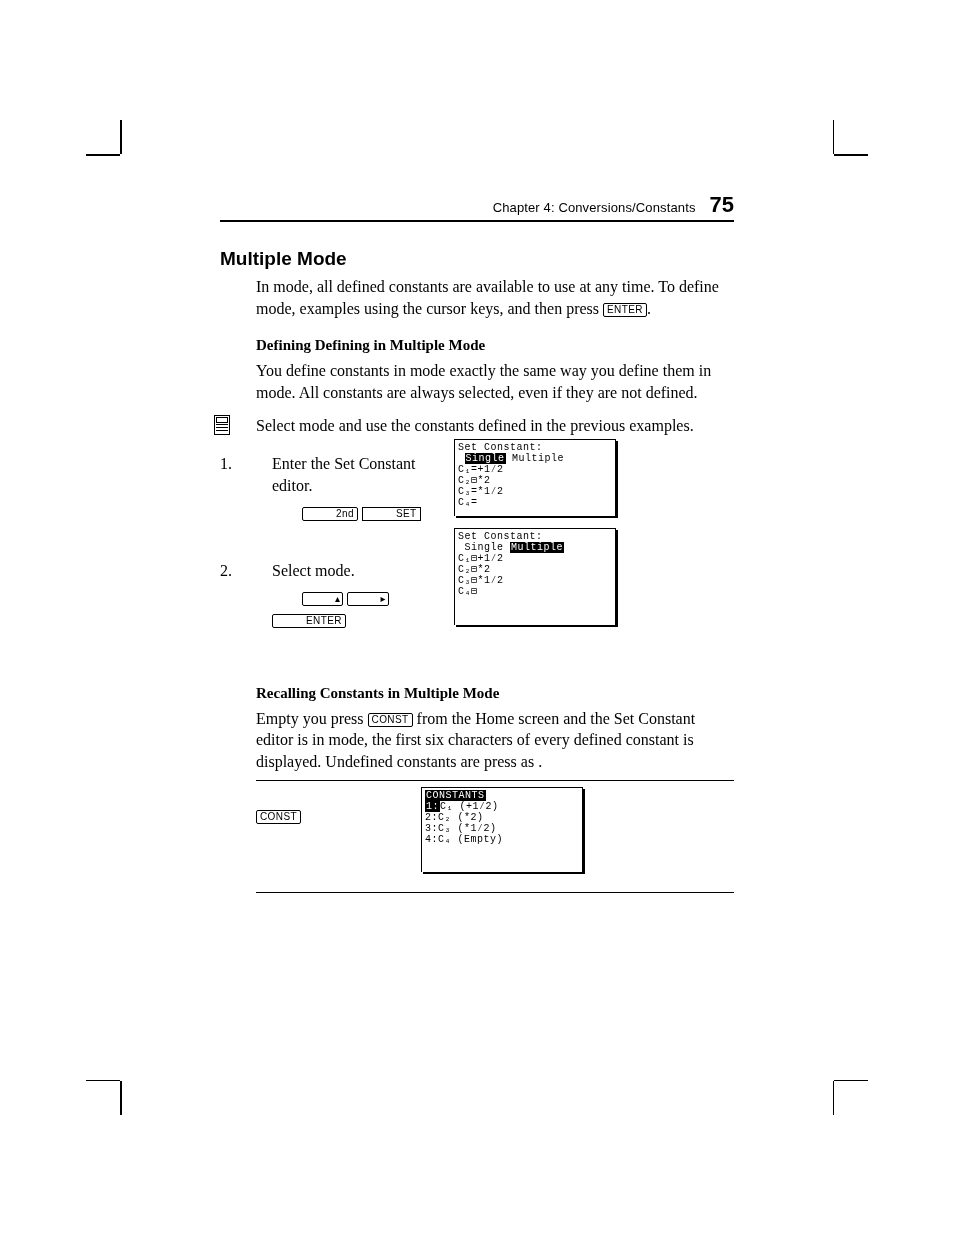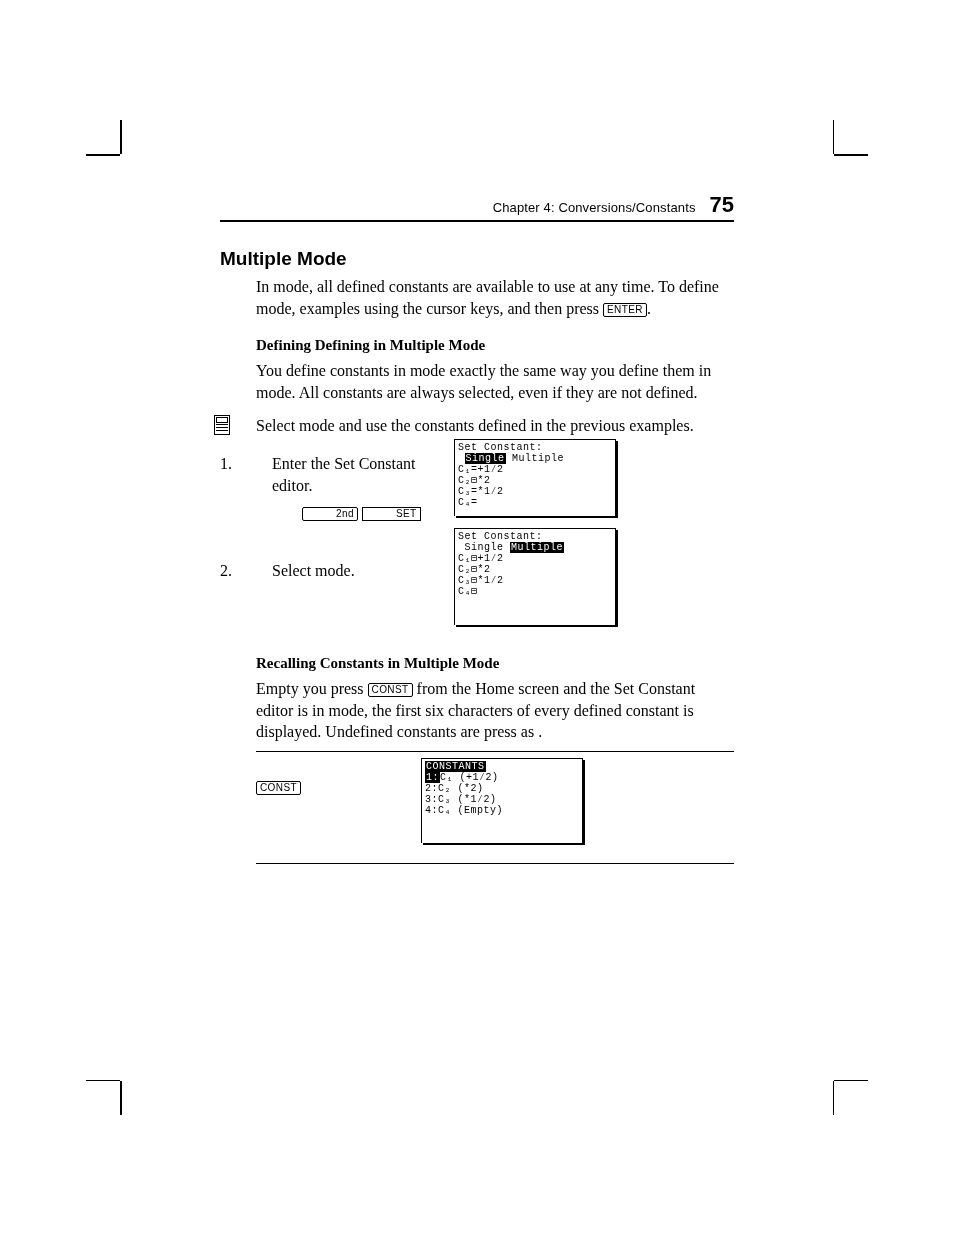--- a/index.html
+++ b/index.html
@@ -222,20 +222,25 @@
                 <span class="keycap">2nd</span>
                 <span class="keycap bracket">SET</span>
               </div>
             </div>
           </div>
           <div class="step">
             <div class="num">2.</div>
             <div class="txt">
               <span>Select </span>
               <span> mode.</span>
+              <div class="keys-line">
+                <span class="keycap arrow">▴</span>
+                <span class="keycap arrow">▸</span>
+                <span class="keycap">ENTER</span>
+              </div>
             </div>
           </div>
         </div>
       </div>
       <div class="ex-screens">
         <div class="screen">Set Constant:
  <span class="inv">Single</span> Multiple
 C₁=+1⁄2
 C₂⊟*2
 C₃=*1⁄2

